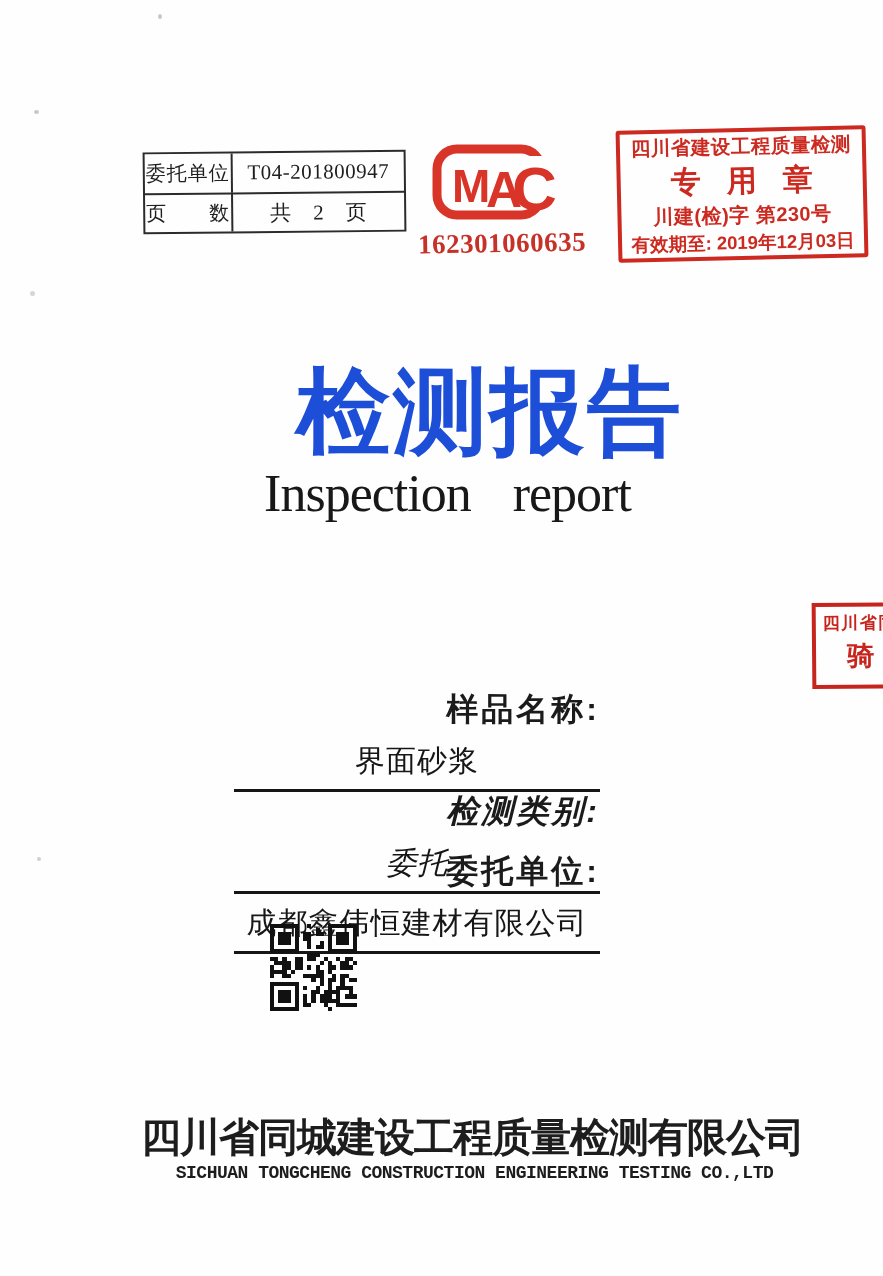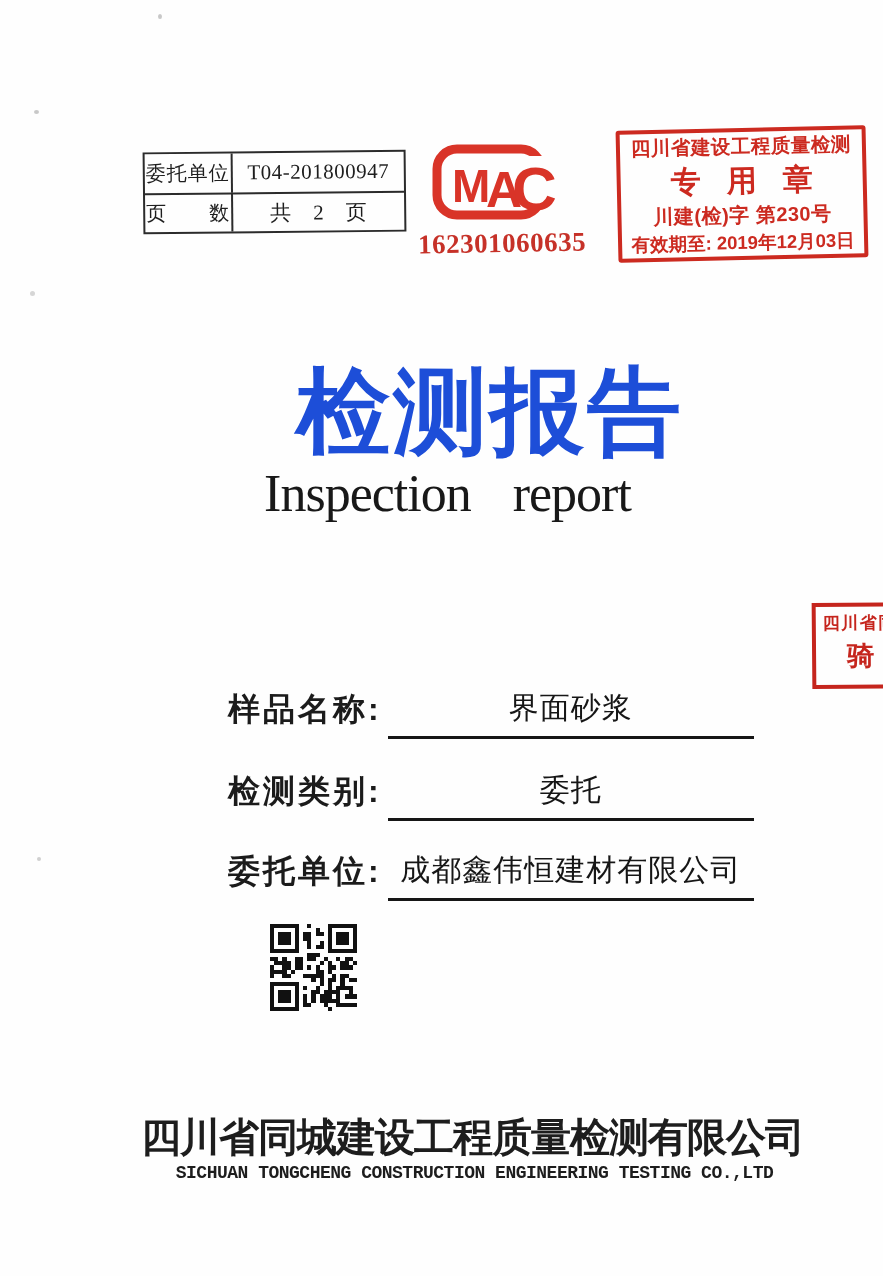--- a/index.html
+++ b/index.html
@@ -60,31 +60,31 @@
   
   .seam-stamp {
     position:absolute; left:812px; top:602px; width:230px; height:86px;
     border:4px solid #c5251d; color:#c5251d; font-weight:bold;
     padding:5px 0 0 7px; transform:rotate(-0.5deg);
   }
   .seam-stamp .l1 { font-size:17px; letter-spacing:1.5px; white-space:nowrap; }
   .seam-stamp .l2 { font-size:27px; letter-spacing:8px; padding-left:24px; margin-top:3px; white-space:nowrap; }
 
   
-  .field-row { position:absolute; left:228px; display:flex; align-items:flex-start; }
+  .field-row { position:absolute; left:228px; display:flex; align-items:flex-end;flex-direction:column; }
   .field-label {
     font-size:32px; font-weight:600; letter-spacing:3px; color:#1b1b1b;
     white-space:nowrap; padding-bottom:9px;
   }
   .field-value {
     width:366px; margin-left:6px; border-bottom:3px solid #161616;
     text-align:center; font-size:30px; color:#161616;
     padding-bottom:7px; letter-spacing:1px; white-space:nowrap;
   }
-  .row-1 { top:688px; } .row-2 { top:770px; } .row-3 { top:850px; }
+  .row-1 { top:688px; } .row-2 { top:790px;font-style:italic; } .row-3 { top:850px; }
 
   
   .qr { position:absolute; left:270px; top:924px; width:87px; height:87px; }
   .qr svg { width:100%; height:100%; }
 
   
   .footer-cn {
     position:absolute; left:0; right:0; top:1110px; text-align:center;
     font-family:"Liberation Serif", serif; font-size:40px; font-weight:600;
     color:#1d1d1d; letter-spacing:-1px; transform:translateX(31px); white-space:nowrap;

